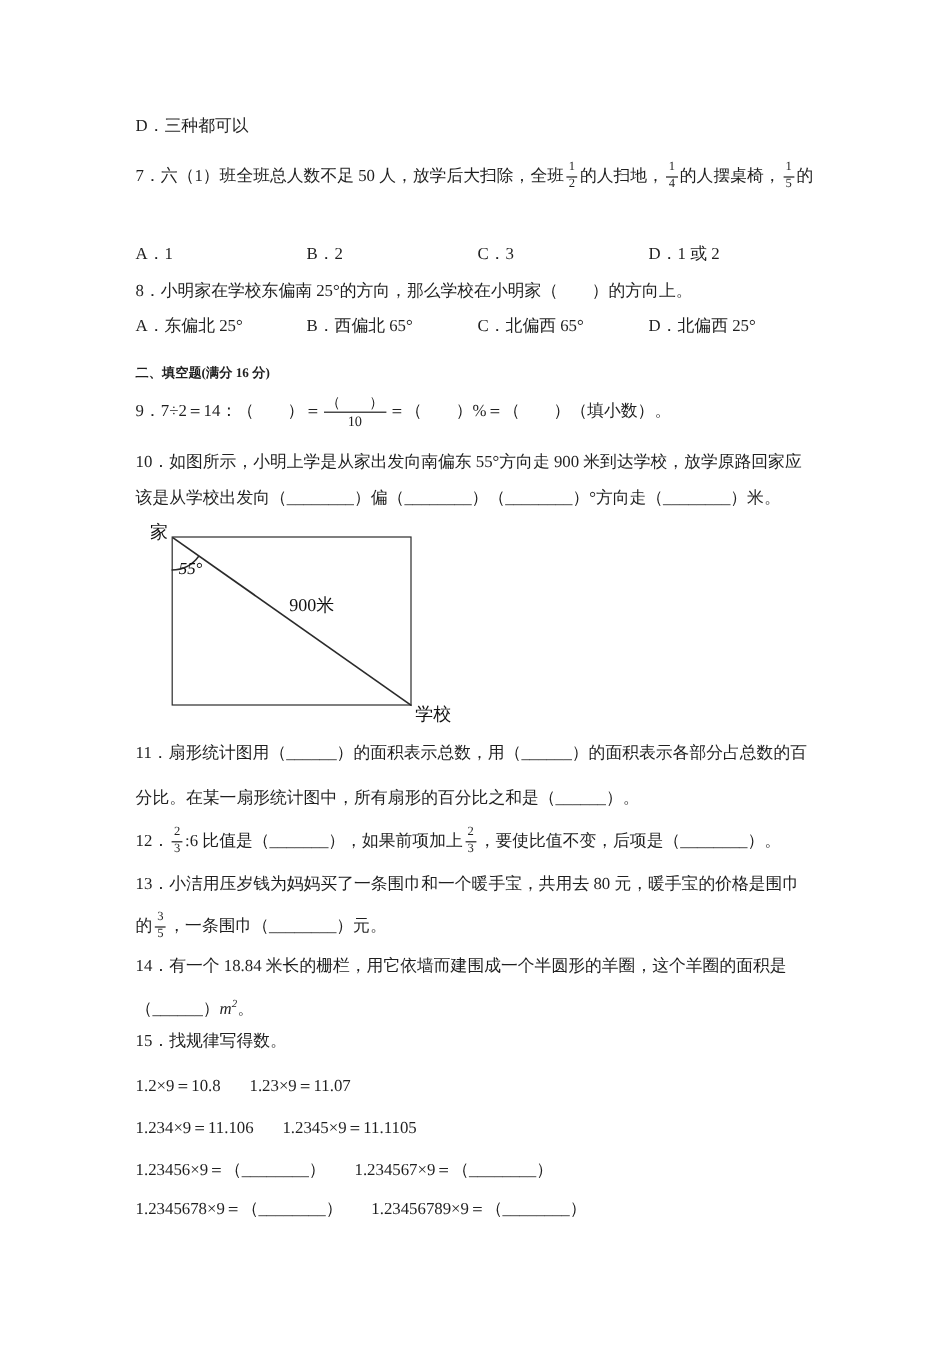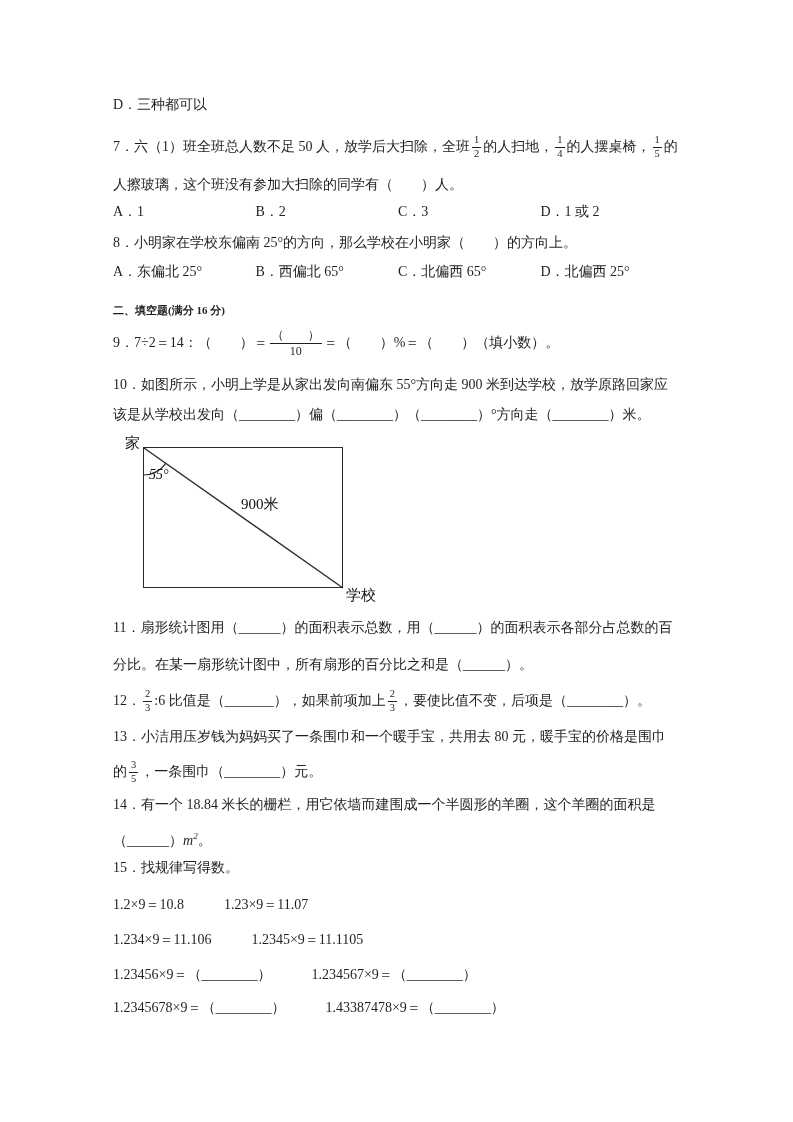--- a/index.html
+++ b/index.html
@@ -32,21 +32,21 @@
     flex-direction: column;
     align-items: center;
     font-size: 10.5px;
     line-height: 1.2;
     margin: 0 2px;
     vertical-align: middle;
   }
   .frac .num { border-bottom: 1px solid #1f1f1f; padding: 0 2px; text-align: center; }
   .frac .den { padding: 0 2px; text-align: center; }
   .frac-big { font-size: 12px; }
-  .eq-row { display: flex; gap: 40px; }
+  .eq-row { display: flex; gap: 24px; }
   .seg sup { font-size: 9px; font-style: italic; }
   .seg i { font-family: "Liberation Serif", serif; }
   
   .fig {
     position: absolute;
     left: 113px;
     top: 437px;
     width: 300px;
     height: 172px;
   }
@@ -83,21 +83,20 @@
         <span class="num">1</span>
         <span class="den">4</span>
       </span>
     <span>的人摆桌椅，</span>
     <span class="frac">
         <span class="num">1</span>
         <span class="den">5</span>
       </span>
     <span>的</span>
   </div>
-  <div class="line" style="top:168px">人擦玻璃，这个班没有参加大扫除的同学有（　　）人。</div>
   <div class="line opts" style="top:195px">
     <span class="opt">A．1</span>
     <span class="opt">B．2</span>
     <span class="opt">C．3</span>
     <span class="opt">D．1 或 2</span>
   </div>
 
   <div class="line" style="top:226px">8．小明家在学校东偏南 25°的方向，那么学校在小明家（　　）的方向上。</div>
   <div class="line opts" style="top:255px">
     <span class="opt">A．东偏北 25°</span>
@@ -172,16 +171,16 @@
   <div class="line eq-row" style="top:923px">
     <span>1.234×9＝11.106</span>
     <span>1.2345×9＝11.1105</span>
   </div>
   <div class="line eq-row" style="top:958px">
     <span>1.23456×9＝（________）</span>
     <span>1.234567×9＝（________）</span>
   </div>
   <div class="line eq-row" style="top:991px">
     <span>1.2345678×9＝（________）</span>
-    <span>1.43387478×9＝（________）</span>
+    <span>1.23456789×9＝（________）</span>
   </div>
 
 </div>
 
 </body></html>

